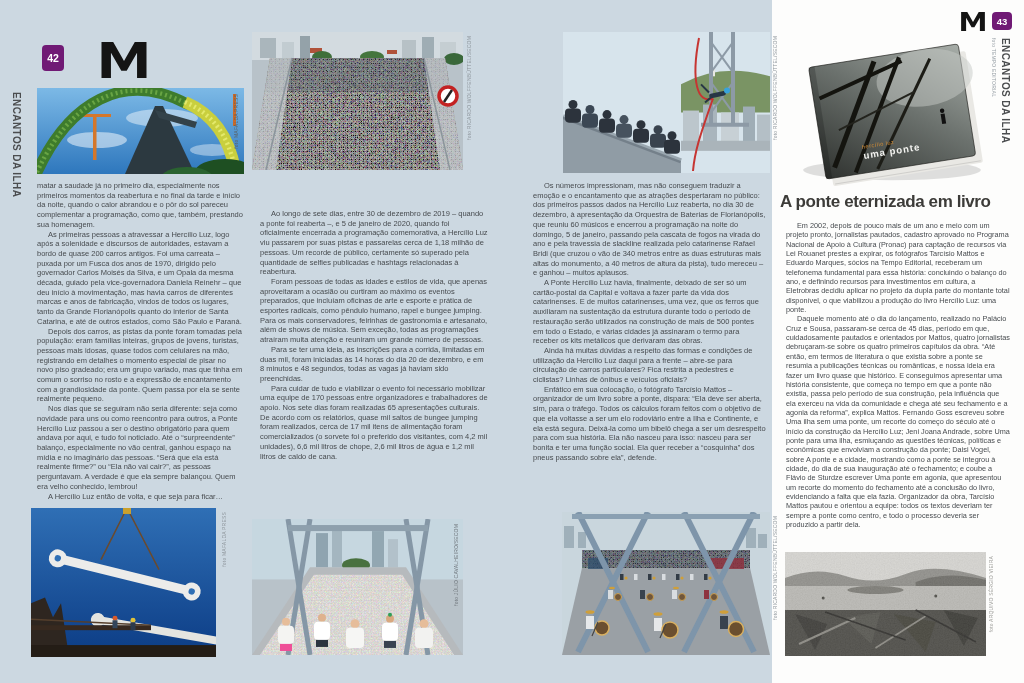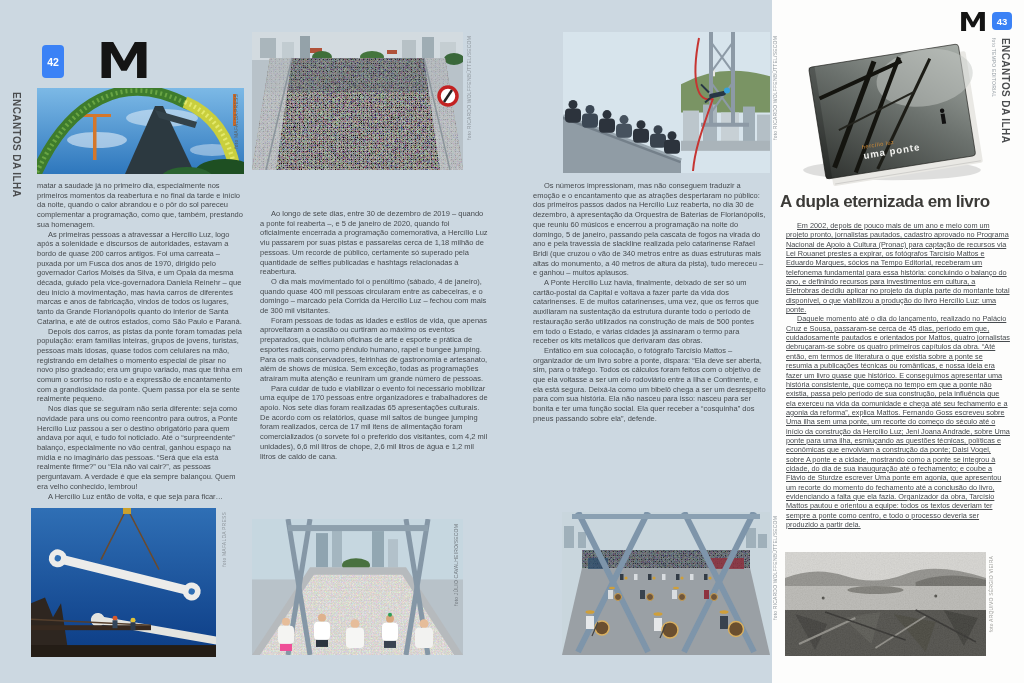--- a/index.html
+++ b/index.html
@@ -3,42 +3,42 @@
 <meta charset="utf-8">
 <style>
   html,body{margin:0;padding:0;background:#9aa3ab;}
   .spread{
     position:relative;width:1024px;height:683px;overflow:hidden;
     background:#ccd8e1;
     font-family:"Liberation Sans",sans-serif;
   }
   .white-panel{position:absolute;left:772px;top:0;width:252px;height:683px;background:#fdfdfc;}
   .badge{
-    position:absolute;background:#3b82f6;color:#fff;border-radius:4px;
+    position:absolute;background:#701a75;color:#fff;border-radius:4px;
     font-size:10.5px;font-weight:bold;display:flex;align-items:center;justify-content:center;
   }
   .logo{position:absolute;}
   .vert{writing-mode:vertical-rl;}
   .vert-up{writing-mode:vertical-rl;transform:rotate(180deg);}
   .sidebar{
     position:absolute;color:#4b4d4f;font-weight:bold;font-size:10px;
     letter-spacing:.4px;white-space:nowrap;
   }
   .credit{
     position:absolute;font-size:5px;letter-spacing:.2px;color:#8d959b;white-space:nowrap;
   }
   .photo{position:absolute;overflow:hidden;background:#b8c2c9;}
   .photo svg{display:block;width:100%;height:100%;}
   .headline{
     position:absolute;color:#3c3b38;font-weight:bold;letter-spacing:-0.8px;white-space:nowrap;
   }
   .col{position:absolute;overflow:hidden;color:#474b4f;font-size:7.5px;line-height:9.7px;text-align:left;}
   .col p{margin:0;text-indent:11px;}
   .col p.noindent{text-indent:0;}
-  .col.tight{font-size:7.3px;line-height:9.35px;text-decoration:underline;}
+  .col.tight{font-size:7.3px;line-height:9.35px;}
   .bookshot{position:absolute;}
 </style>
 </head>
 <body>
 
 <div class="spread">
 
   <svg width="0" height="0" style="position:absolute">
     <defs>
       <filter id="crowdNoise" x="0" y="0" width="100%" height="100%">
@@ -62,21 +62,21 @@
         <feColorMatrix in="n" type="saturate" values="0" result="s"></feColorMatrix>
         <feComponentTransfer in="s">
             <feFuncA type="linear" slope="0" intercept="0.25"></feFuncA>
           </feComponentTransfer>
       </filter>
     </defs>
   </svg>
 
   <div class="white-panel"></div>
 
-  <div class="badge" style="left:42px;top:45px;width:22px;height:33px">42</div>
+  <div class="badge" style="left:42px;top:45px;width:22px;height:26px">42</div>
   <div class="logo" style="left:98px;top:42px;width:52px;height:36px" aria-label="M">
     <svg viewBox="0 0 100 80" width="52" height="36">
       <polygon points="0,80 0,0 26,0 50,42 74,0 100,0 100,80 79,80 79,24 56,64 44,64 21,24 21,80" fill="#141414"></polygon>
     </svg>
   </div>
   <div class="sidebar vert" style="left:11px;top:92px;height:130px">ENCANTOS DA ILHA</div>
 
   <div class="photo" style="left:37px;top:88px;width:207px;height:86px">
     <svg viewBox="0 0 207 86" preserveAspectRatio="none">
       <defs>
@@ -179,22 +179,22 @@
         <circle cx="196" cy="64" r="9" fill="#ffffff" stroke="#c32222" stroke-width="3.5"></circle>
         <line x1="192" y1="70" x2="200" y2="58" stroke="#222222" stroke-width="2.5"></line>
       </g>
     </svg>
   </div>
   <div class="credit vert-up" style="left:466px;top:36px">foto RICARDO WOLFFENBÜTTEL/SECOM</div>
 
 
   <div class="col" style="left:260px;top:209px;width:229px;height:306px">
     <p>Ao longo de sete dias, entre 30 de dezembro de 2019 – quando a ponte foi reaberta –, e 5 de janeiro de 2020, quando foi oficialmente encerrada a programação comemorativa, a Hercílio Luz viu passarem por suas pistas e passarelas cerca de 1,18 milhão de pessoas. Um recorde de público, certamente só superado pela quantidade de selfies publicadas e hashtags relacionadas à reabertura.</p>
-    <p>O dia mais movimentado foi o penúltimo (sábado, 4 de janeiro), quando quase 400 mil pessoas circularam entre as cabeceiras, e o domingo – marcado pela Corrida da Hercílio Luz – fechou com mais de 300 mil visitantes.</p>
     <p>Foram pessoas de todas as idades e estilos de vida, que apenas aproveitaram a ocasião ou curtiram ao máximo os eventos preparados, que incluíam oficinas de arte e esporte e prática de esportes radicais, como pêndulo humano, rapel e bungee jumping. Para os mais conservadores, feirinhas de gastronomia e artesanato, além de shows de música. Sem exceção, todas as programações atraíram muita atenção e reuniram um grande número de pessoas.</p>
+    <p>Para se ter uma ideia, as inscrições para a corrida, limitadas em duas mil, foram iniciadas às 14 horas do dia 20 de dezembro, e em 8 minutos e 48 segundos, todas as vagas já haviam sido preenchidas.</p>
     <p>Para cuidar de tudo e viabilizar o evento foi necessário mobilizar uma equipe de 170 pessoas entre organizadores e trabalhadores de apoio. Nos sete dias foram realizadas 65 apresentações culturais. De acordo com os relatórios, quase mil saltos de bungee jumping foram realizados, cerca de 17 mil itens de alimentação foram comercializados (o sorvete foi o preferido dos visitantes, com 4,2 mil unidades), 6,6 mil litros de chope, 2,6 mil litros de água e 1,2 mil litros de caldo de cana.</p>
   </div>
 
   <div class="photo" style="left:252px;top:519px;width:211px;height:136px">
     <svg viewBox="0 0 211 135" preserveAspectRatio="none">
       <defs>
         <clipPath id="raceClip">
             <path d="M62,55 L150,55 L202,135 L8,135 Z"></path>
           </clipPath>
       </defs>
@@ -279,20 +279,21 @@
         <line x1="149" y1="64" x2="142" y2="70" stroke="#273645" stroke-width="2"></line>
         <circle cx="164" cy="58" r="3" fill="#38a3dc"></circle>
       </g>
     </svg>
   </div>
   <div class="credit vert-up" style="left:772px;top:36px">foto RICARDO WOLFFENBÜTTEL/SECOM</div>
 
   <div class="col" style="left:533px;top:181px;width:233px;height:318px">
     <p>Os números impressionam, mas não conseguem traduzir a emoção e o encantamento que as atrações despertaram no público: dos primeiros passos dados na Hercílio Luz reaberta, no dia 30 de dezembro, à apresentação da Orquestra de Baterias de Florianópolis, que reuniu 60 músicos e encerrou a programação na noite do domingo, 5 de janeiro, passando pela cascata de fogos na virada do ano e pela travessia de slackline realizada pelo catarinense Rafael Bridi (que cruzou o vão de 340 metros entre as duas estruturas mais altas do monumento, a 40 metros de altura da pista), tudo mereceu – e ganhou – muitos aplausos.</p>
     <p>A Ponte Hercílio Luz havia, finalmente, deixado de ser só um cartão-postal da Capital e voltava a fazer parte da vida dos catarinenses. E de muitos catarinenses, uma vez, que os ferros que auxiliaram na sustentação da estrutura durante todo o período de restauração serão utilizados na construção de mais de 500 pontes em todo o Estado, e várias cidades já assinaram o termo para receber os kits metálicos que derivaram das obras.</p>
+    <p>Ainda há muitas dúvidas a respeito das formas e condições de utilização da Hercílio Luz daqui para a frente – abre-se para circulação de carros particulares? Fica restrita a pedestres e ciclistas? Linhas de ônibus e veículos oficiais?</p>
     <p>Enfático em sua colocação, o fotógrafo Tarcísio Mattos – organizador de um livro sobre a ponte, dispara: “Ela deve ser aberta, sim, para o tráfego. Todos os cálculos foram feitos com o objetivo de que ela voltasse a ser um elo rodoviário entre a Ilha e Continente, e ela está segura. Deixá-la como um bibelô chega a ser um desrespeito para com sua história. Ela não nasceu para isso: nasceu para ser bonita e ter uma função social. Ela quer receber a “cosquinha” dos pneus passando sobre ela”, defende.</p>
   </div>
 
   <div class="photo" style="left:562px;top:512px;width:208px;height:143px">
     <svg viewBox="0 0 208 143" preserveAspectRatio="none">
       <rect width="208" height="143" fill="#c9d6dd"></rect>
       <g fill="#9fb0ba">
         <rect x="2" y="14" width="10" height="22"></rect>
           <rect x="16" y="20" width="8" height="16"></rect>
         <rect x="184" y="16" width="10" height="20"></rect>
@@ -385,21 +386,21 @@
         <line x1="50" y1="96" x2="130" y2="70" stroke="#23231d" stroke-width="2"></line>
         <rect x="152" y="96" width="4" height="10" fill="#111111"></rect>
           <circle cx="154" cy="93" r="2.2" fill="#111111"></circle>
         <rect x="30" y="30" width="6" height="112" fill="#000000" opacity="0.18"></rect>
         <text x="70" y="118" font-size="5.5" letter-spacing="0.5" fill="#d78f35">hercílio luz</text>
         <text x="70" y="128" font-size="9.5" font-weight="bold" letter-spacing="1" fill="#f2f2ef">uma ponte</text>
       </g>
     </svg>
   </div>
 
-  <div class="headline" style="left:780px;top:192px;font-size:17px;letter-spacing:-0.4px">A dupla eternizada em livro</div>
+  <div class="headline" style="left:780px;top:192px;font-size:17px;letter-spacing:-0.4px">A ponte eternizada em livro</div>
 
   <div class="col tight" style="left:786px;top:221px;width:224px;height:330px">
     <p>Em 2002, depois de pouco mais de um ano e meio com um projeto pronto, jornalistas pautados, cadastro aprovado no Programa Nacional de Apoio à Cultura (Pronac) para captação de recursos via Lei Rouanet prestes a expirar, os fotógrafos Tarcísio Mattos e Eduardo Marques, sócios na Tempo Editorial, receberam um telefonema fundamental para essa história: concluindo o balanço do ano, e definindo recursos para investimentos em cultura, a Eletrobras decidiu aplicar no projeto da dupla parte do montante total disponível, o que viabilizou a produção do livro Hercílio Luz: uma ponte.</p>
     <p>Daquele momento até o dia do lançamento, realizado no Palácio Cruz e Sousa, passaram-se cerca de 45 dias, período em que, cuidadosamente pautados e orientados por Mattos, quatro jornalistas debruçaram-se sobre os quatro primeiros capítulos da obra. “Até então, em termos de literatura o que existia sobre a ponte se resumia a publicações técnicas ou românticas, e nossa ideia era fazer um livro quase que histórico. E conseguimos apresentar uma história consistente, que começa no tempo em que a ponte não existia, passa pelo período de sua construção, pela influência que ela exerceu na vida da comunidade e chega até seu fechamento e a agonia da reforma”, explica Mattos. Fernando Goss escreveu sobre Uma ilha sem uma ponte, um recorte do começo do século até o início da construção da Hercílio Luz; Jeni Joana Andrade, sobre Uma ponte para uma ilha, esmiuçando as questões técnicas, políticas e econômicas que envolviam a construção da ponte; Daisi Vogel, sobre A ponte e a cidade, mostrando como a ponte se integrou à cidade, do dia de sua inauguração até o fechamento; e coube a Flávio de Sturdze escrever Uma ponte em agonia, que apresentou um recorte do momento do fechamento até a conclusão do livro, evidenciando a falta que ela fazia. Organizador da obra, Tarcísio Mattos pautou e orientou a equipe: todos os textos deveriam ter sempre a ponte como centro, e todo o processo deveria ser produzido a partir dela.</p>
   </div>
 
   <div class="photo" style="left:785px;top:552px;width:201px;height:104px">
     <svg viewBox="0 0 200 104" preserveAspectRatio="none">
       <rect width="200" height="104" fill="#d6d5d1"></rect>
       <path d="M0,26 Q30,14 60,24 T120,22 T200,26 L200,36 L0,36 Z" fill="#8f8e89"></path>

